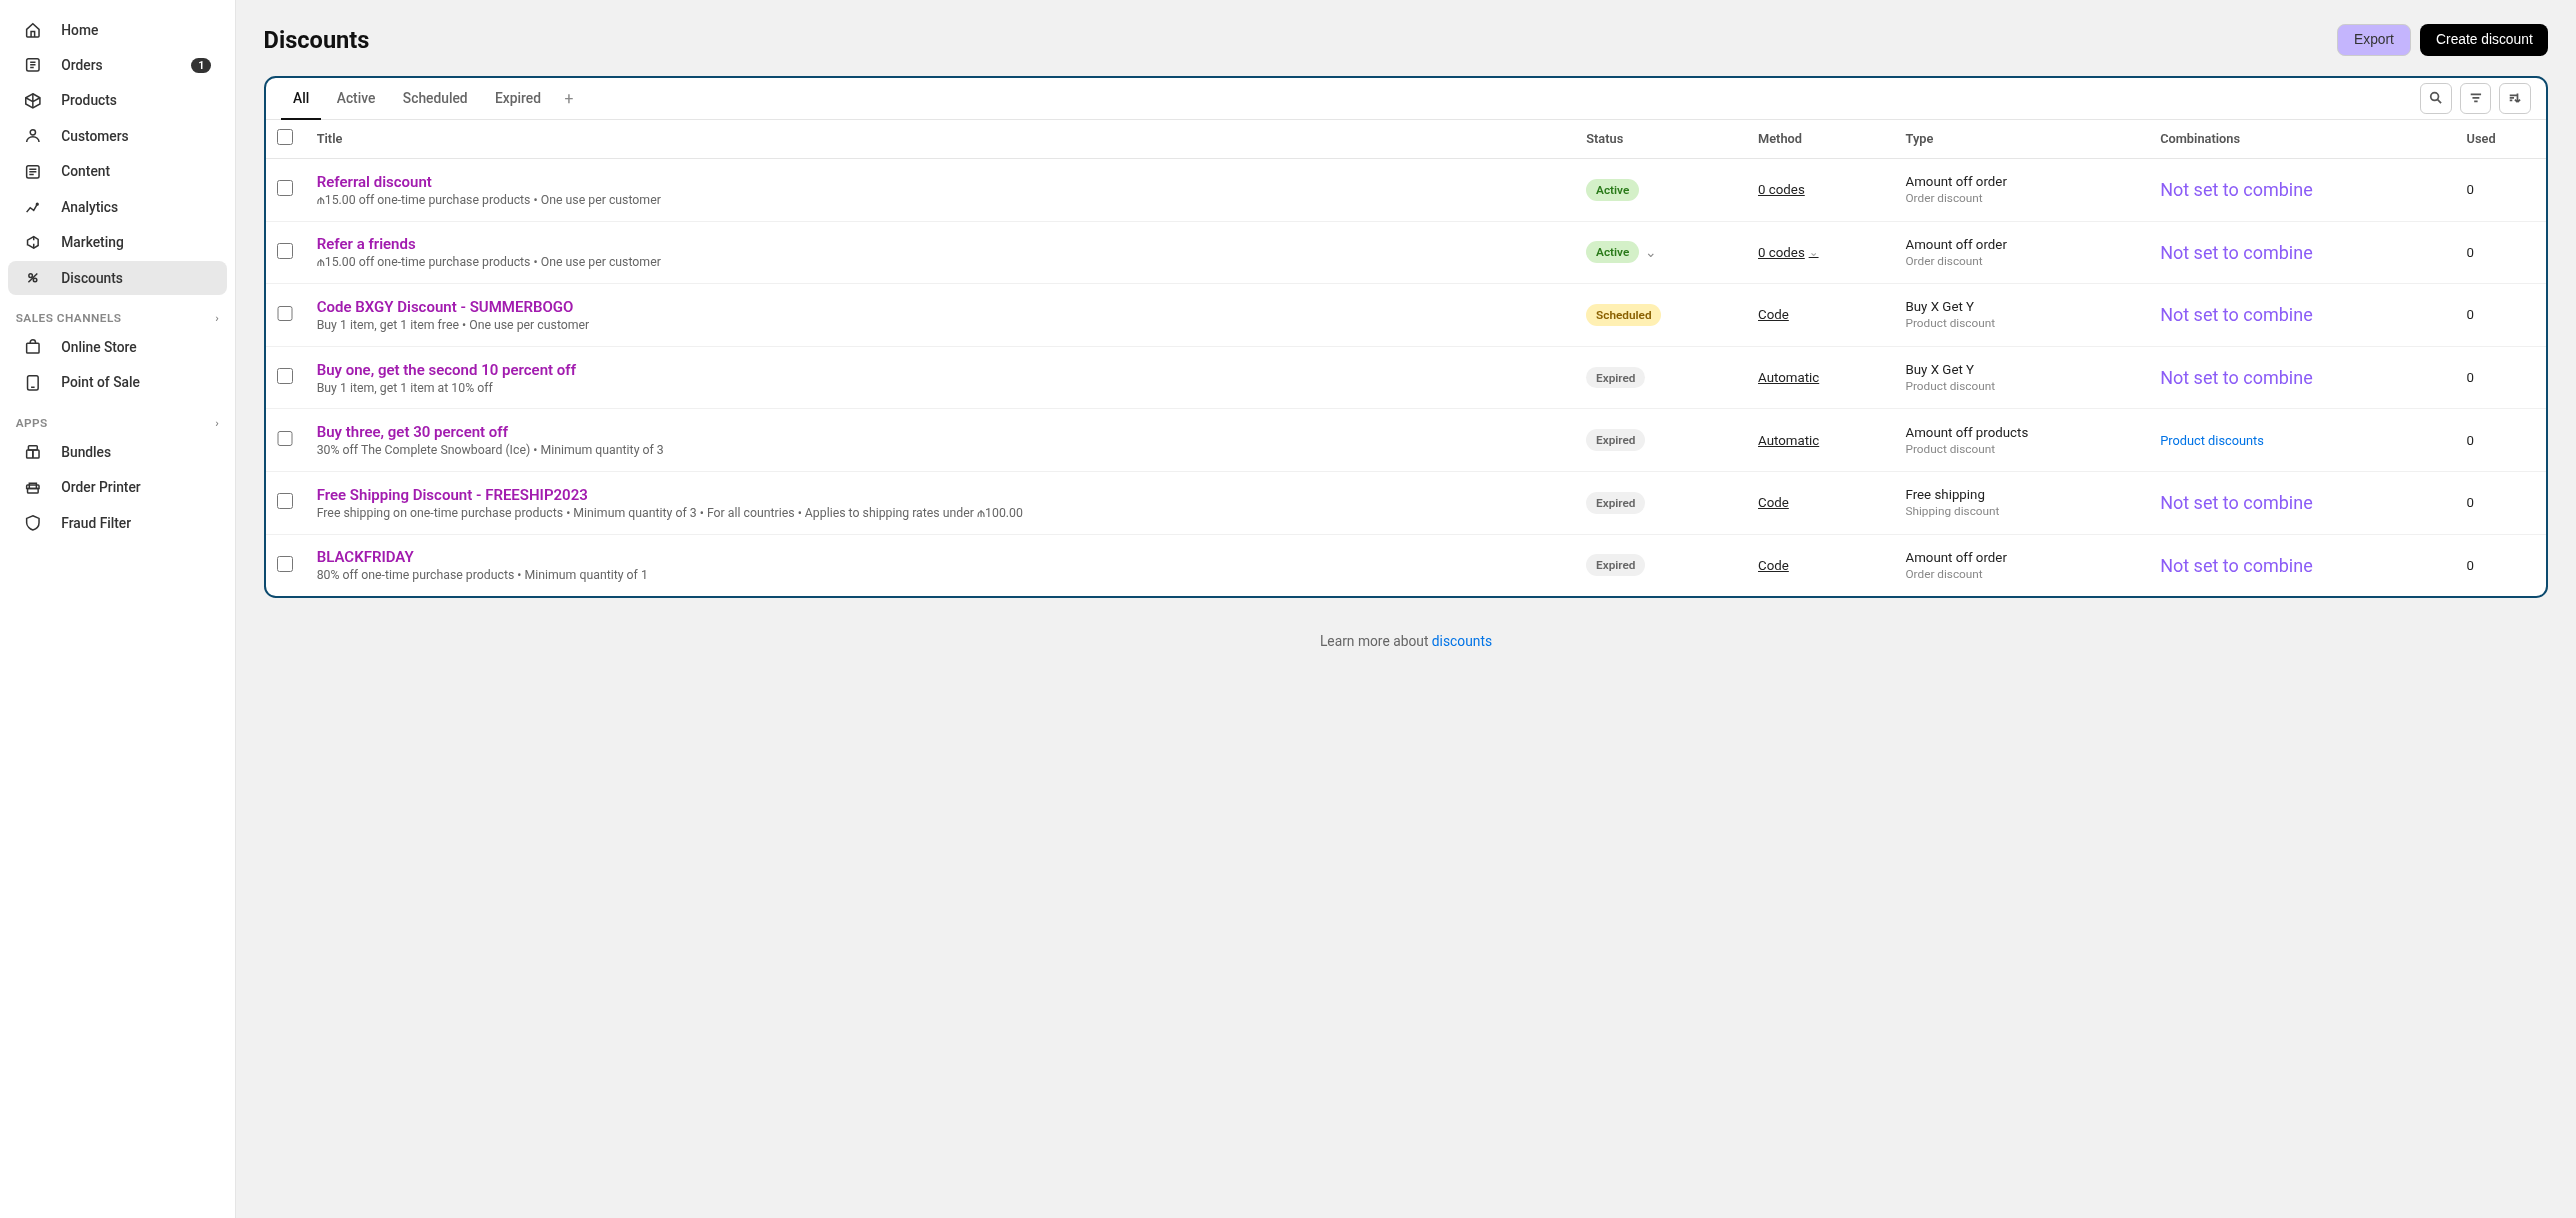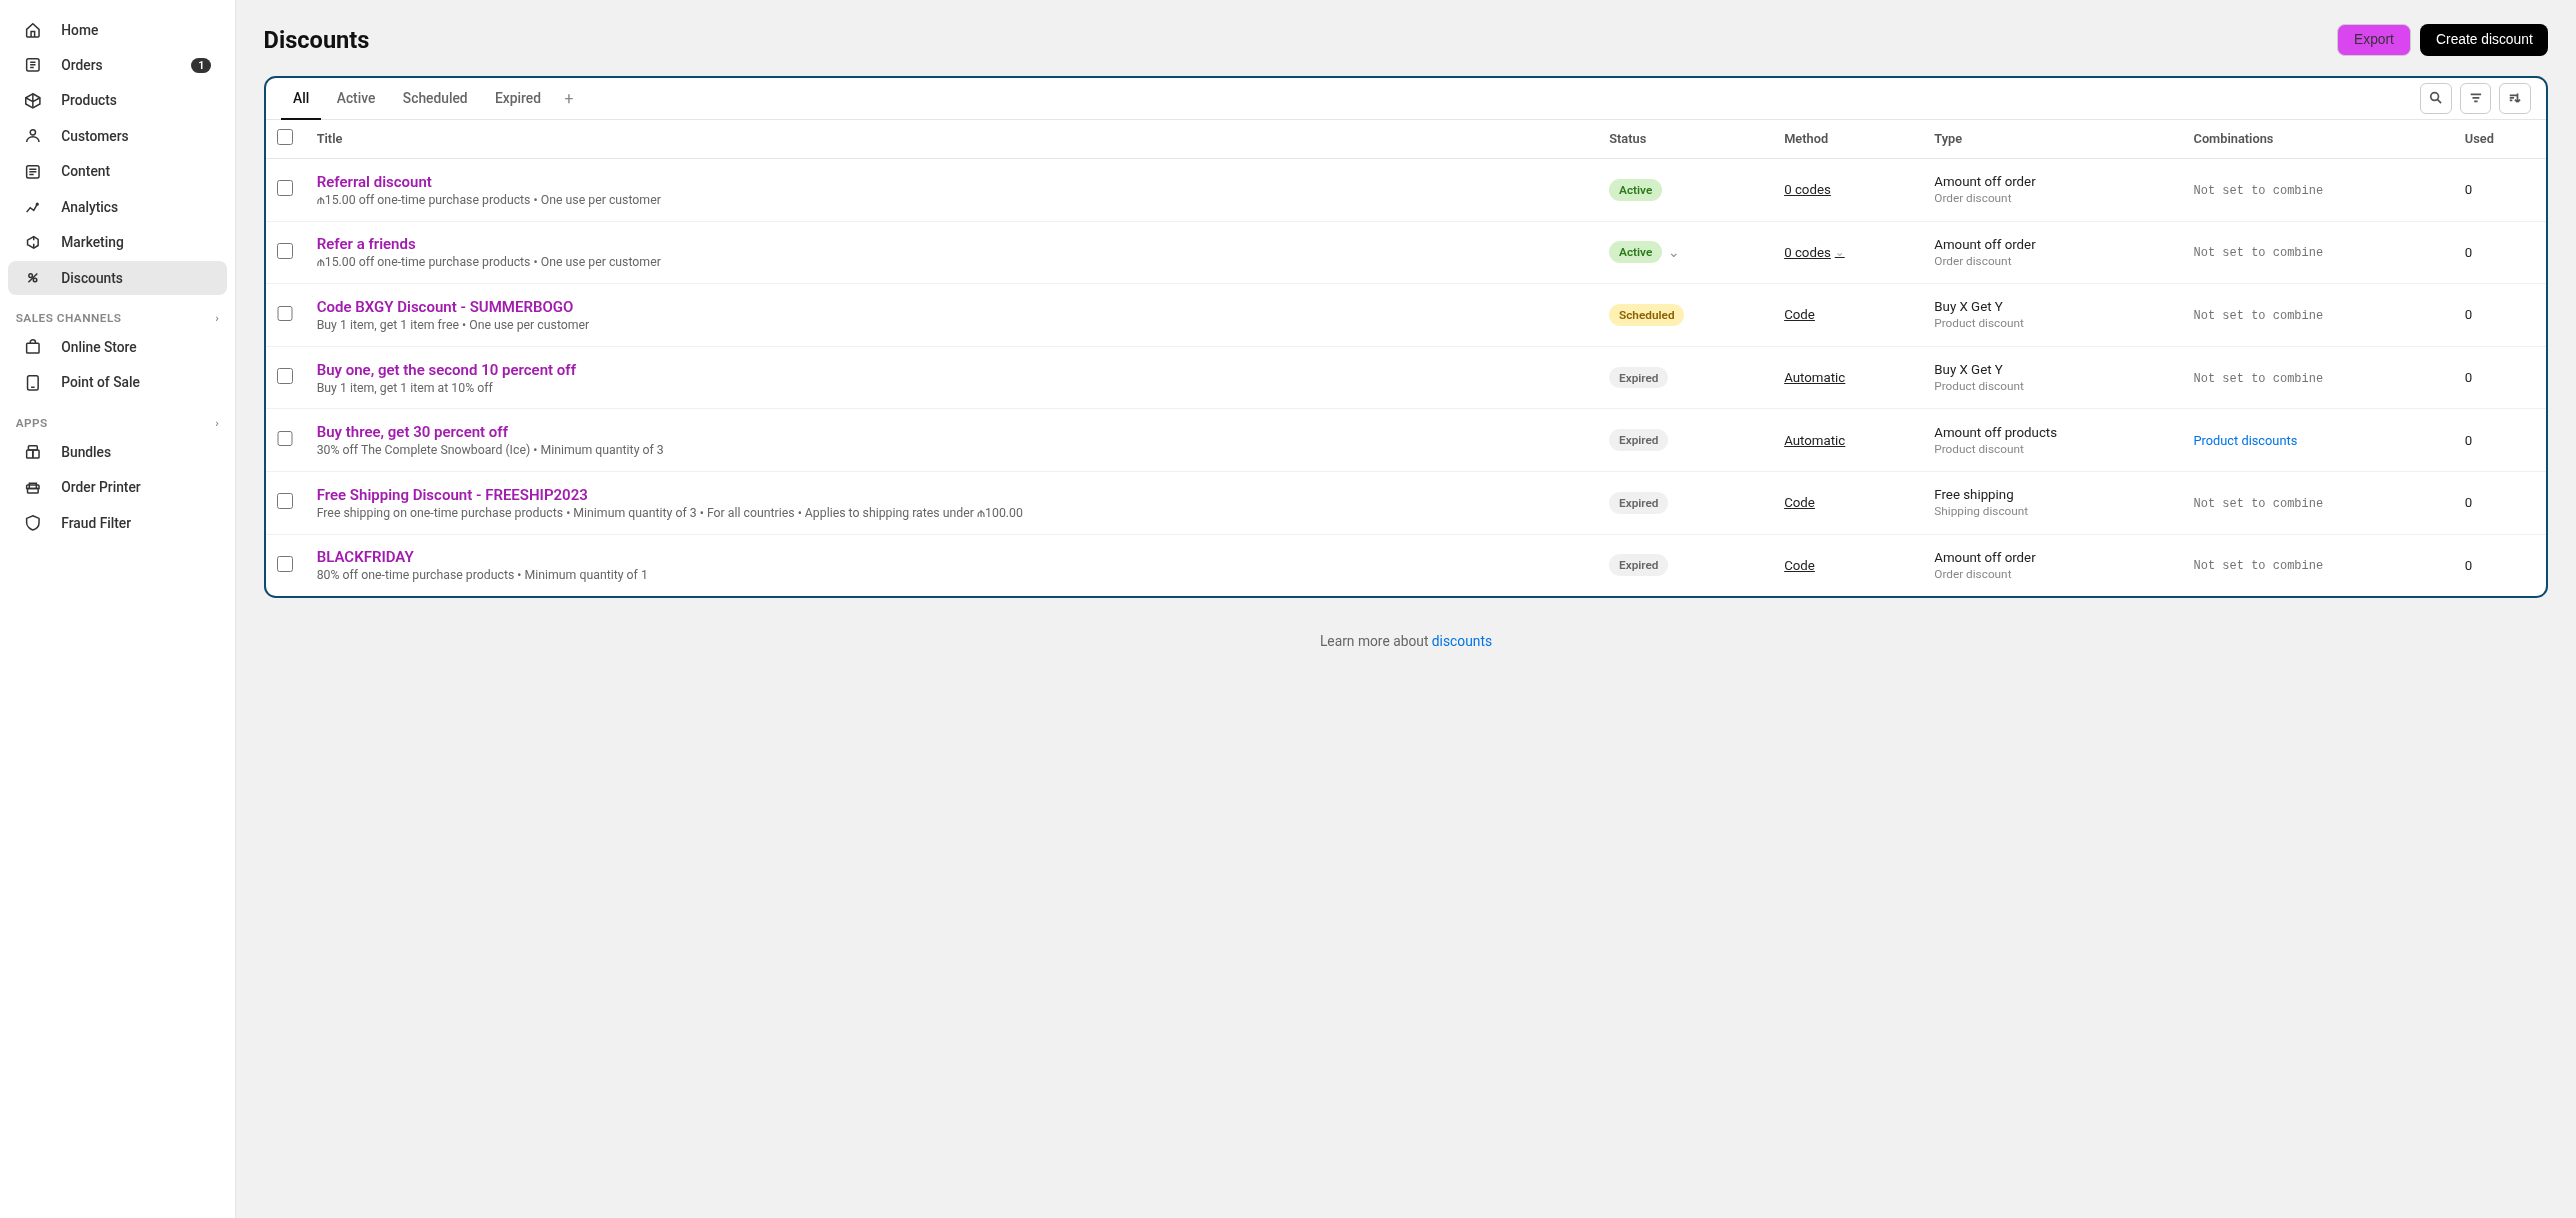--- a/index.html
+++ b/index.html
@@ -77,21 +77,21 @@
     }
     .page-title {
       font-size: 23.6px;
       font-weight: 700;
       color: #111;
     }
     .header-actions { display: flex; gap: 9.8px; }
     .btn-export {
       padding: 7.9px 15.7px;
       border: 1px solid #ccc;
-      background: #d946ef;
+      background: #c4b5fd;
       border-radius: 7.9px;
       font-size: 13.8px;
       font-weight: 500;
       cursor: pointer;
       color: #333;
     }
     .btn-create {
       padding: 7.9px 15.7px;
       background: #000000;
       color: #fff;
@@ -201,21 +201,21 @@
       border-radius: 19.7px;
       font-size: 11.8px;
       font-weight: 600;
       white-space: nowrap;
     }
     .status-active { background: #d4f0c8; color: #2a7a1a; }
     .status-scheduled { background: #fff0b3; color: #8a6000; }
     .status-expired { background: #f0f0f0; color: #666; }
     .type-main { font-size: 13.3px; color: #222; }
     .type-sub { font-size: 11.8px; color: #888; margin-top: 2px; }
-    .combinations-text { font-size: 12px; color: #737373; font-family: Liberation Mono, monospace; }
+    .combinations-text { font-size: 18px; color: #8b5cf6; }
     .combinations-link { font-size: 12.8px; color: #0073e6; }
     .used-count { font-size: 13.3px; color: #222; }
 
     .status-cell { display: flex; align-items: center; gap: 5.9px; }
     .status-dropdown { font-size: 13.8px; color: #888; cursor: pointer; }
 
     .method-codes { display: flex; align-items: center; gap: 3.9px; text-decoration: underline; }
     .method-code-count { font-size: 13.3px; }
     .codes-chevron { color: #aaa; font-size: 11.8px; }
 

